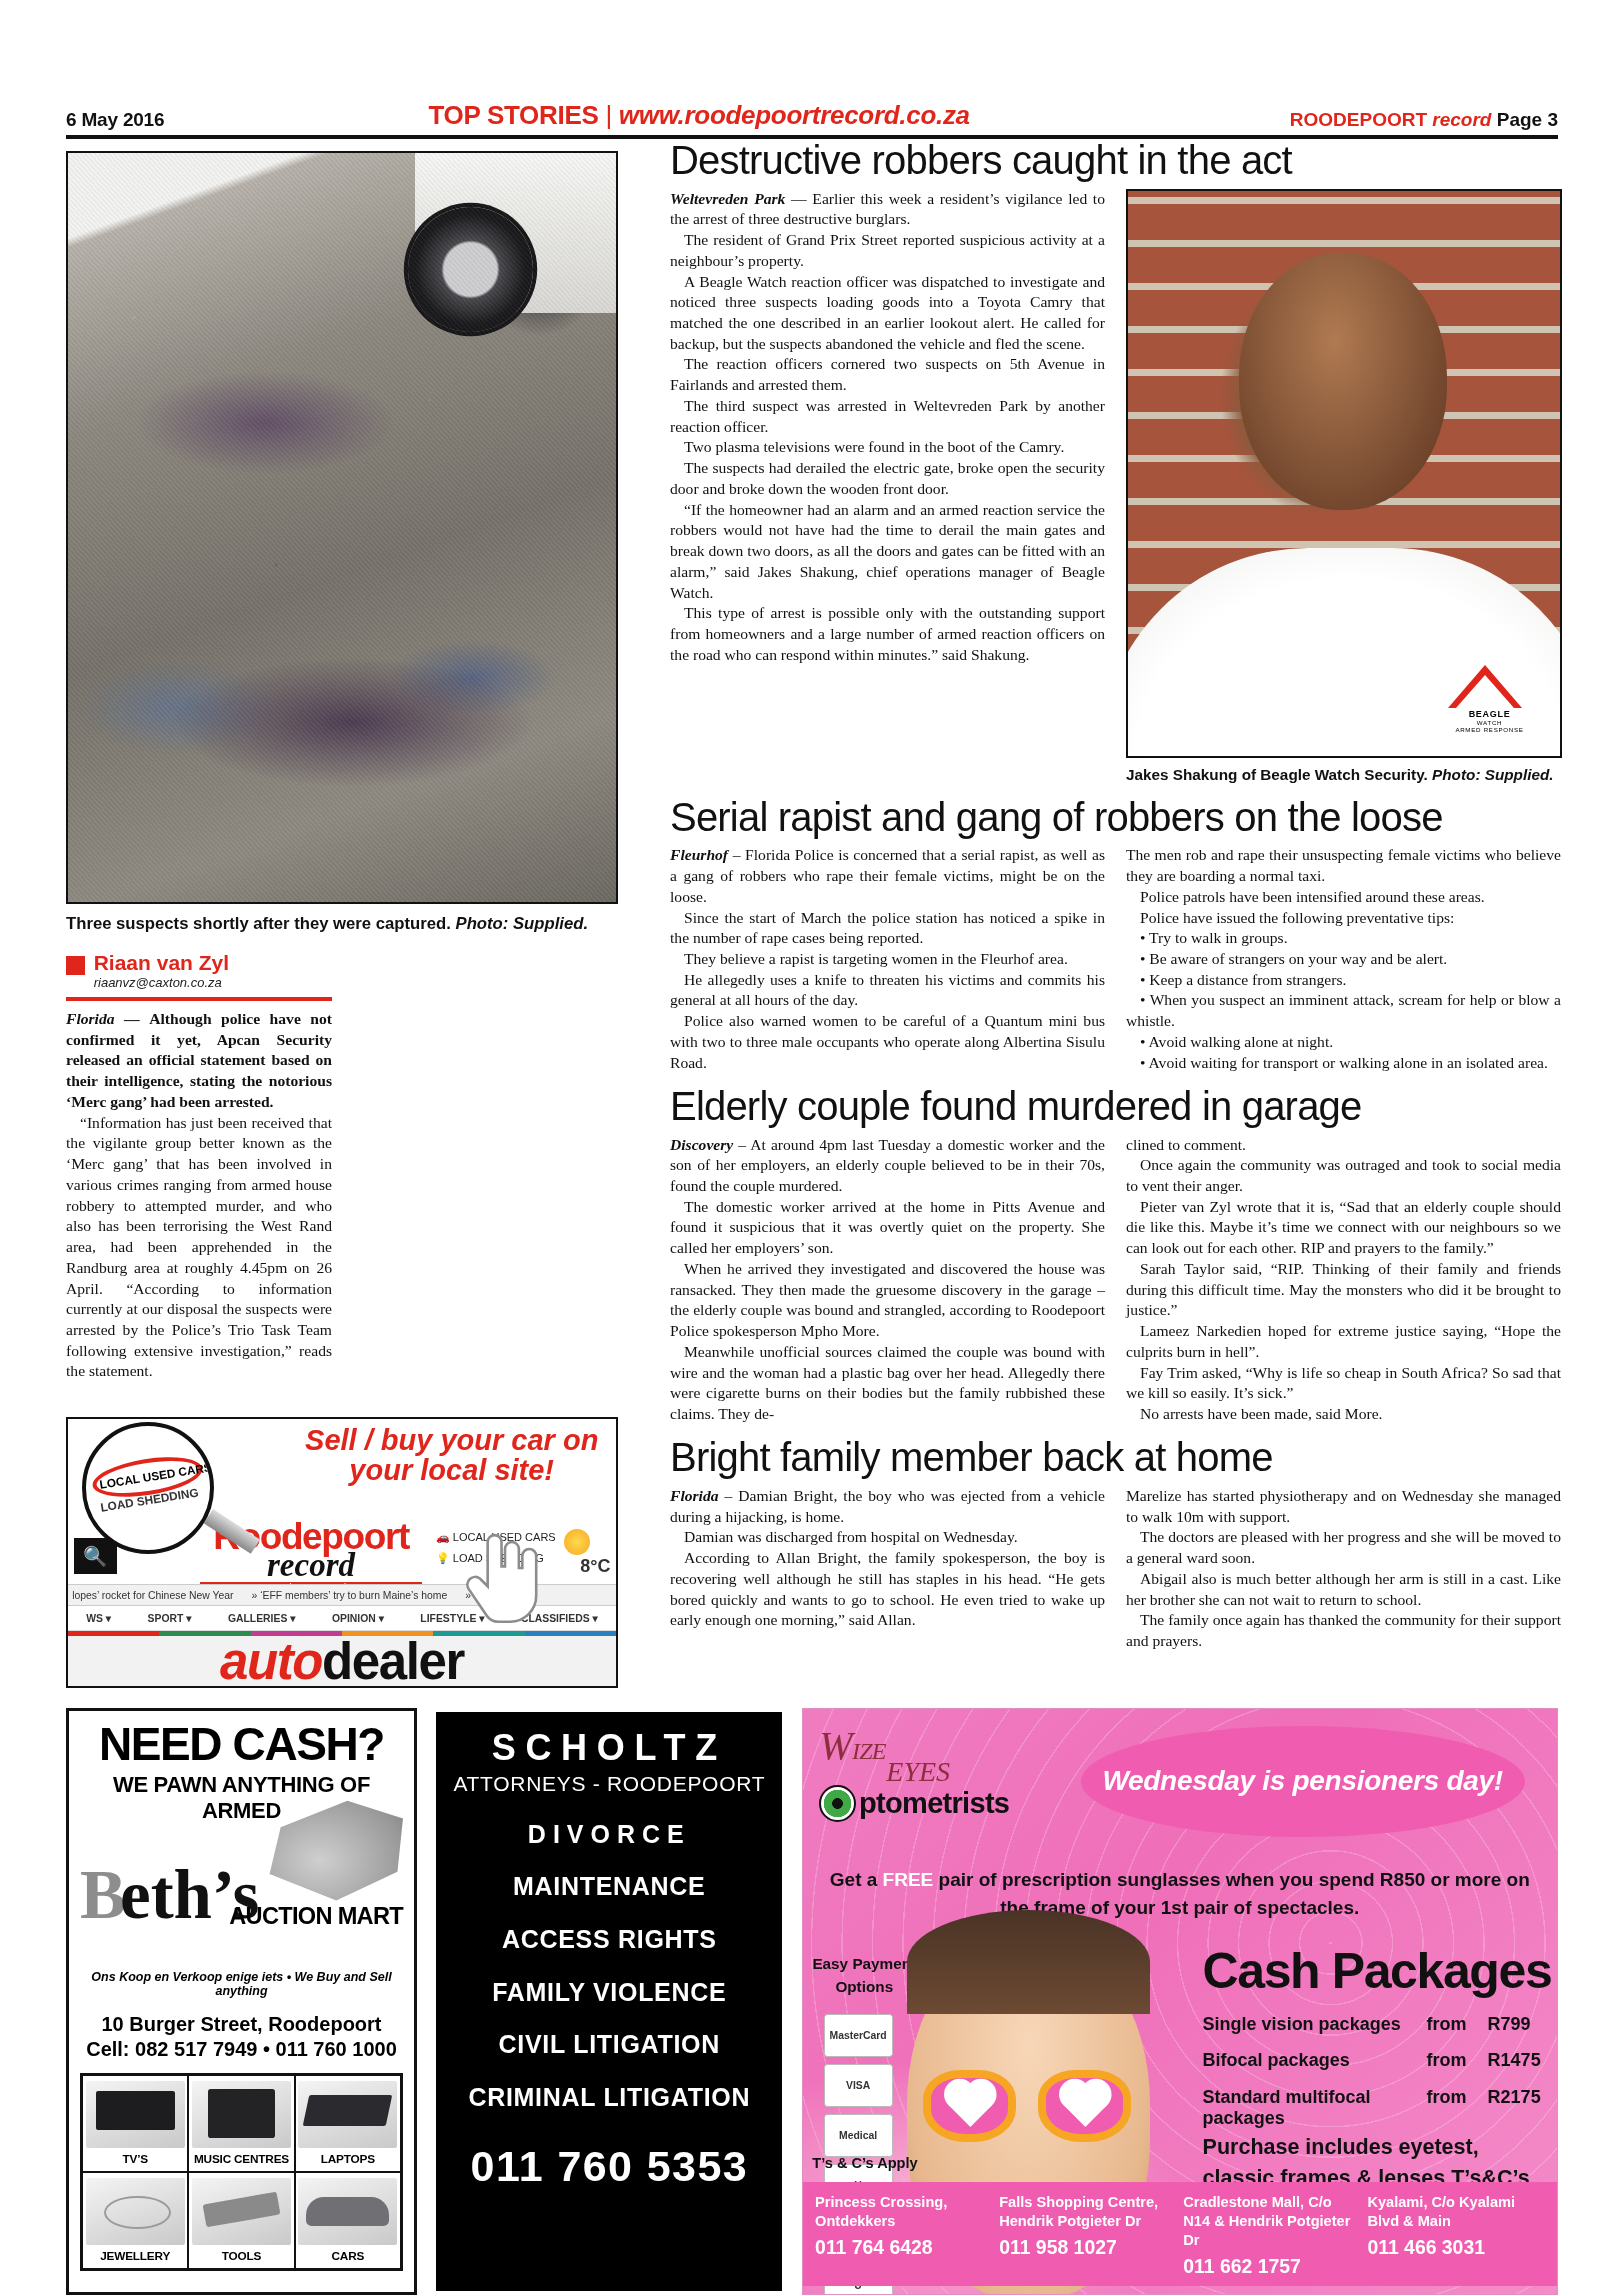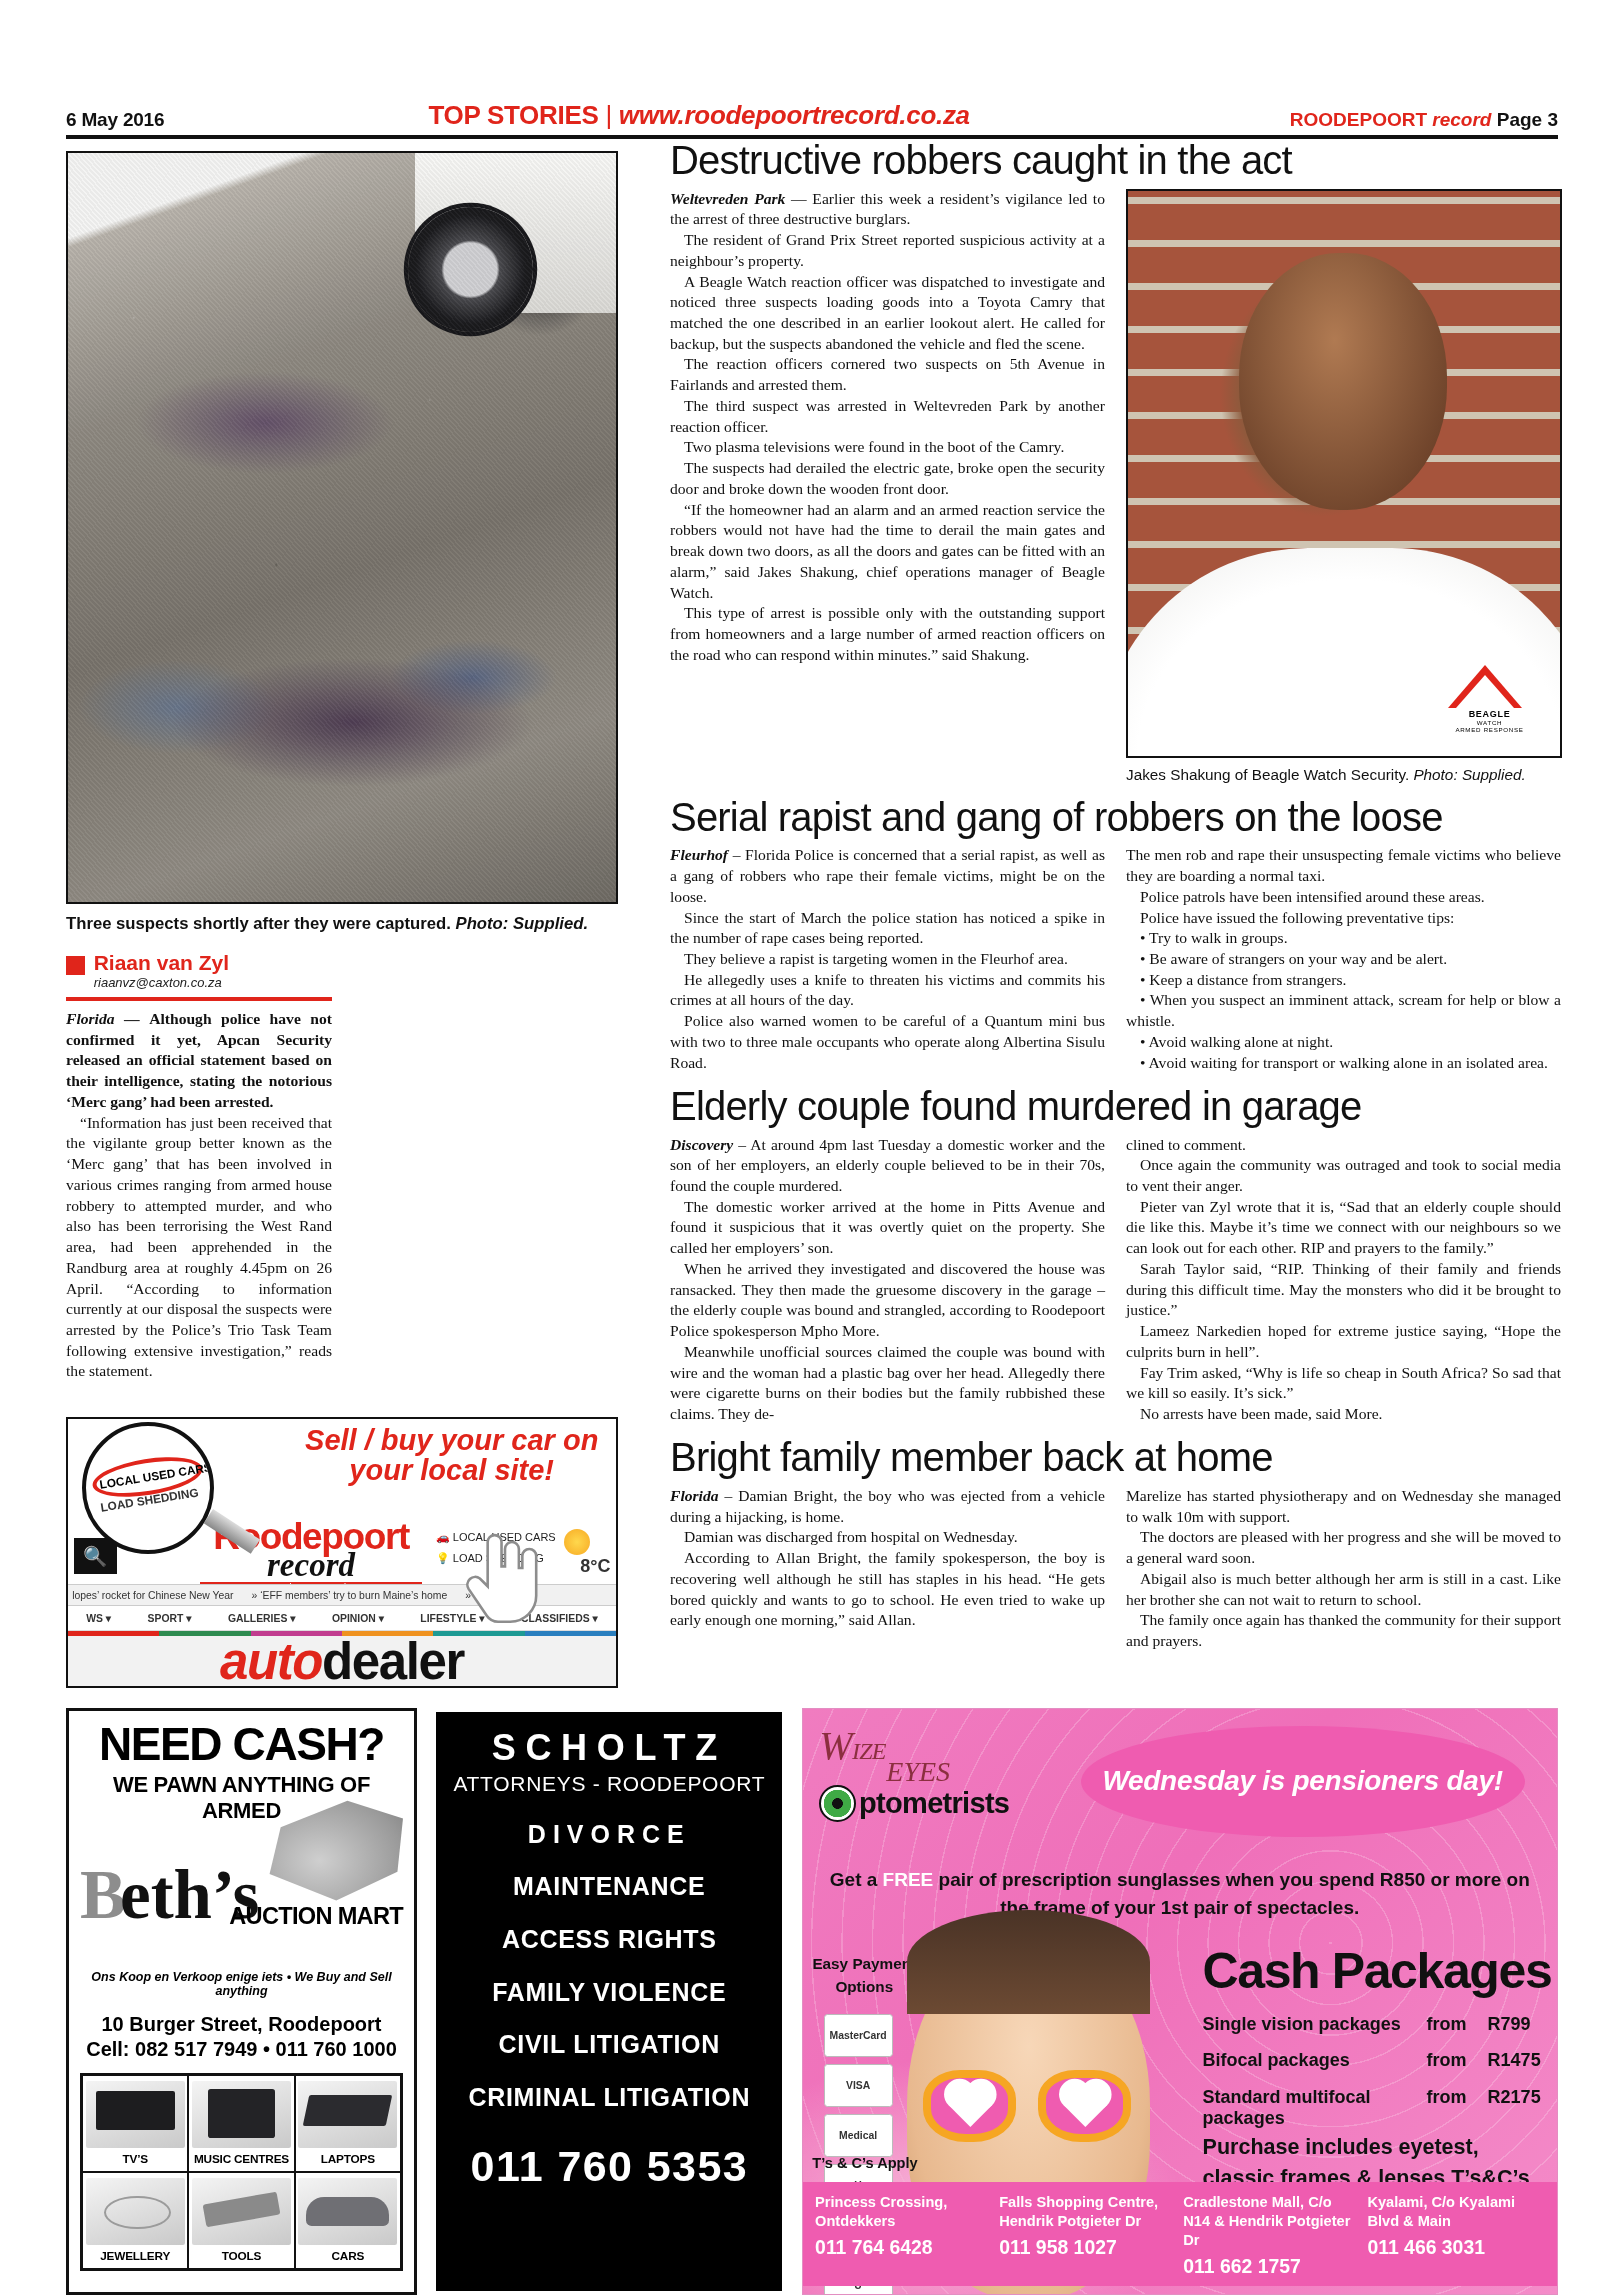--- a/index.html
+++ b/index.html
@@ -154,21 +154,21 @@
   .pj-head{ position:absolute; left:111px; top:62px; width:208px; height:257px; border-radius:48%;
             background:radial-gradient(ellipse at 46% 34%, #b07a52, #6c4129 80%);}
   .pj-logo{ position:absolute; right:29px; bottom:23.6px; width:83px; height:67px; }
   .pj-logo .tri{ width:0; height:0; border-left:37px solid transparent; border-right:37px solid transparent;
                  border-bottom:43px solid #e0251b; position:relative;}
   .pj-logo .tri::after{ content:""; position:absolute; left:-29px; top:9.7px; width:0; height:0;
                  border-left:29px solid transparent; border-right:29px solid transparent;
                  border-bottom:33px solid #fff;}
   .pj-logo .lt1{ font-size:9px; font-weight:bold; text-align:center; margin-top:0.7px; letter-spacing:0.7px;}
   .pj-logo .lt2{ font-size:6.2px; text-align:center; letter-spacing:0.7px;}
-  .cap-jakes{ margin-top:8.3px; font-size:15.3px; font-weight:normal; line-height:1.2; color:#111;}
+  .cap-jakes{ margin-top:8.3px; font-size:15.3px; font-weight:bold; line-height:1.2; color:#111;}
   .cap-jakes .it{ font-style:italic; }
   .sect{ margin-top:12.5px; }
 
   
   .adrow{ position:absolute; left:66px; top:1674px; width:1492px; height:587px; display:flex; gap:15.3px;}
 
   .ad-beths{ width:351px; border:3.5px solid #111; background:#fff; padding:9.7px 11px; position:relative;}
   .bt-h1{ font-size:46px; font-weight:bold; letter-spacing:-1.4px; text-align:center; line-height:1;}
   .bt-h2{ font-size:22px; font-weight:bold; text-align:center; margin-top:5.6px; letter-spacing:-0.3px;}
   .bt-logo{ margin-top:40px; position:relative; height:104px; }
@@ -418,21 +418,21 @@
       <div class="hl">Serial rapist and gang of robbers on the loose</div>
       <div class="two">
         <div class="col bodytxt">
           <p class="first">
             <span class="place">Fleurhof</span>
             <span>–</span>
             <span>Florida Police is concerned that a serial rapist, as well as a gang of robbers who rape their female victims, might be on the loose.</span>
           </p>
           <p>Since the start of March the police station has noticed a spike in the number of rape cases being reported.</p>
           <p>They believe a rapist is targeting women in the Fleurhof area.</p>
-          <p>He allegedly uses a knife to threaten his victims and commits his crimes at all hours of the day.</p>
+          <p>He allegedly uses a knife to threaten his victims and commits his general at all hours of the day.</p>
           <p>Police also warned women to be careful of a Quantum mini bus with two to three male occupants who operate along Albertina Sisulu Road.</p>
         </div>
         <div class="col bodytxt">
           <p class="first">The men rob and rape their unsuspecting female victims who believe they are boarding a normal taxi.</p>
           <p>Police patrols have been intensified around these areas.</p>
           <p>Police have issued the following preventative tips:</p>
           <p>• Try to walk in groups.</p>
           <p>• Be aware of strangers on your way and be alert.</p>
           <p>• Keep a distance from strangers.</p>
           <p>• When you suspect an imminent attack, scream for help or blow a whistle.</p>

